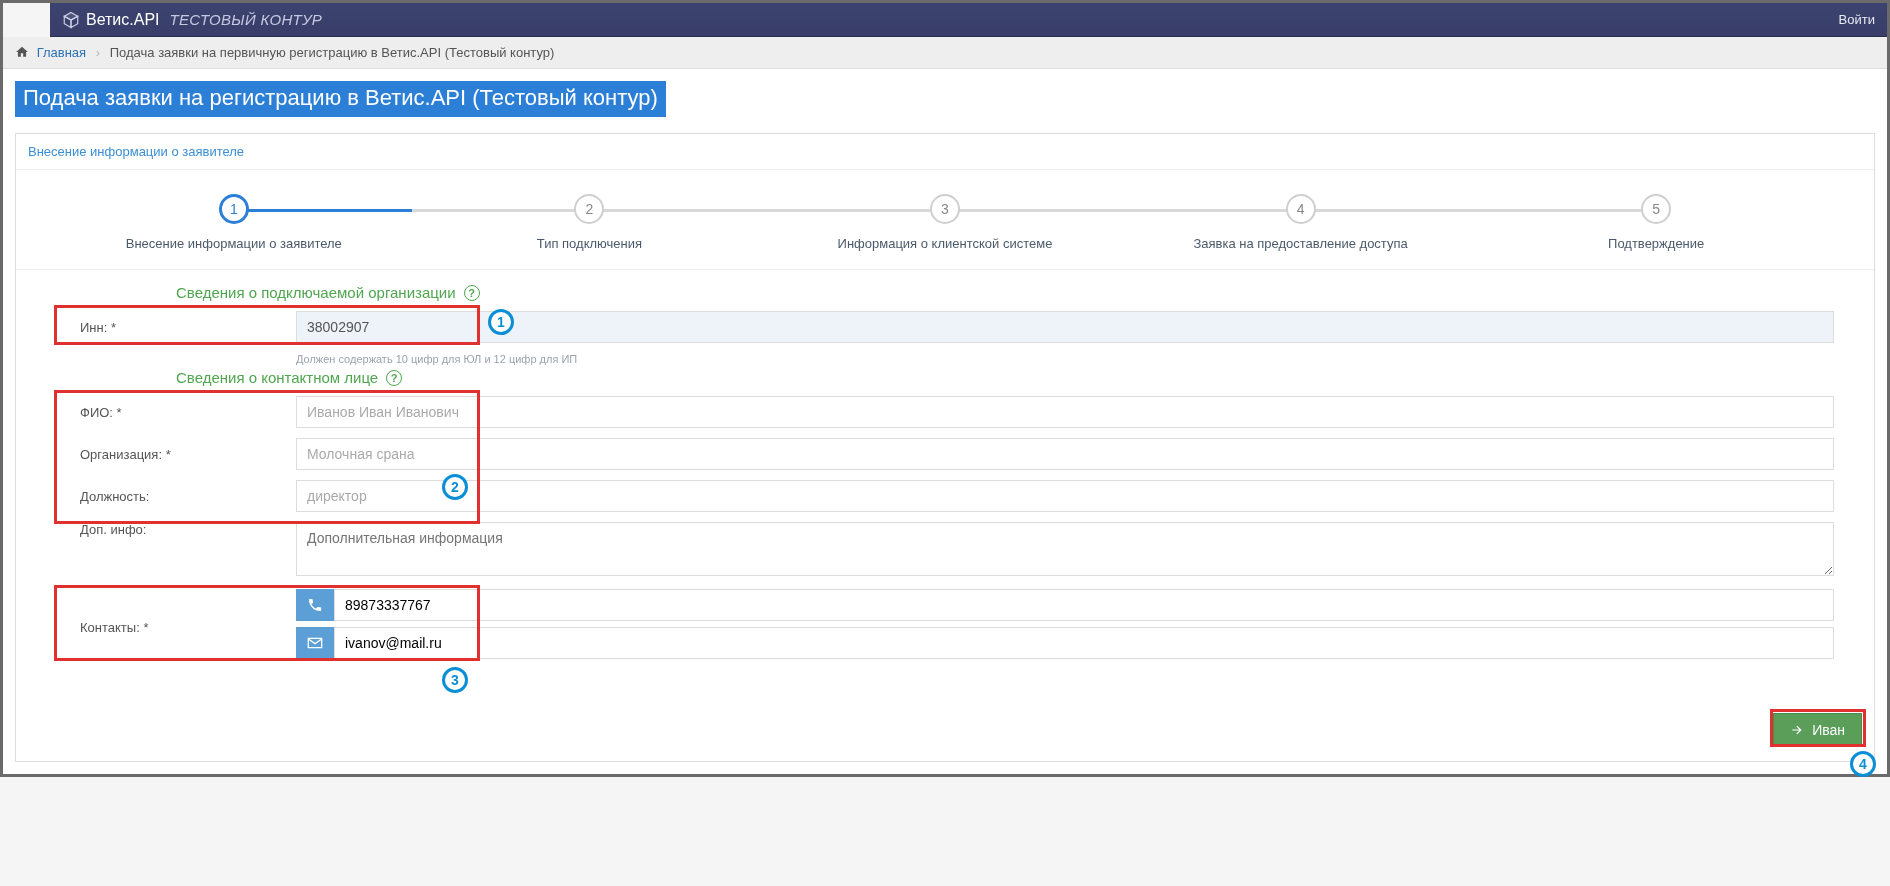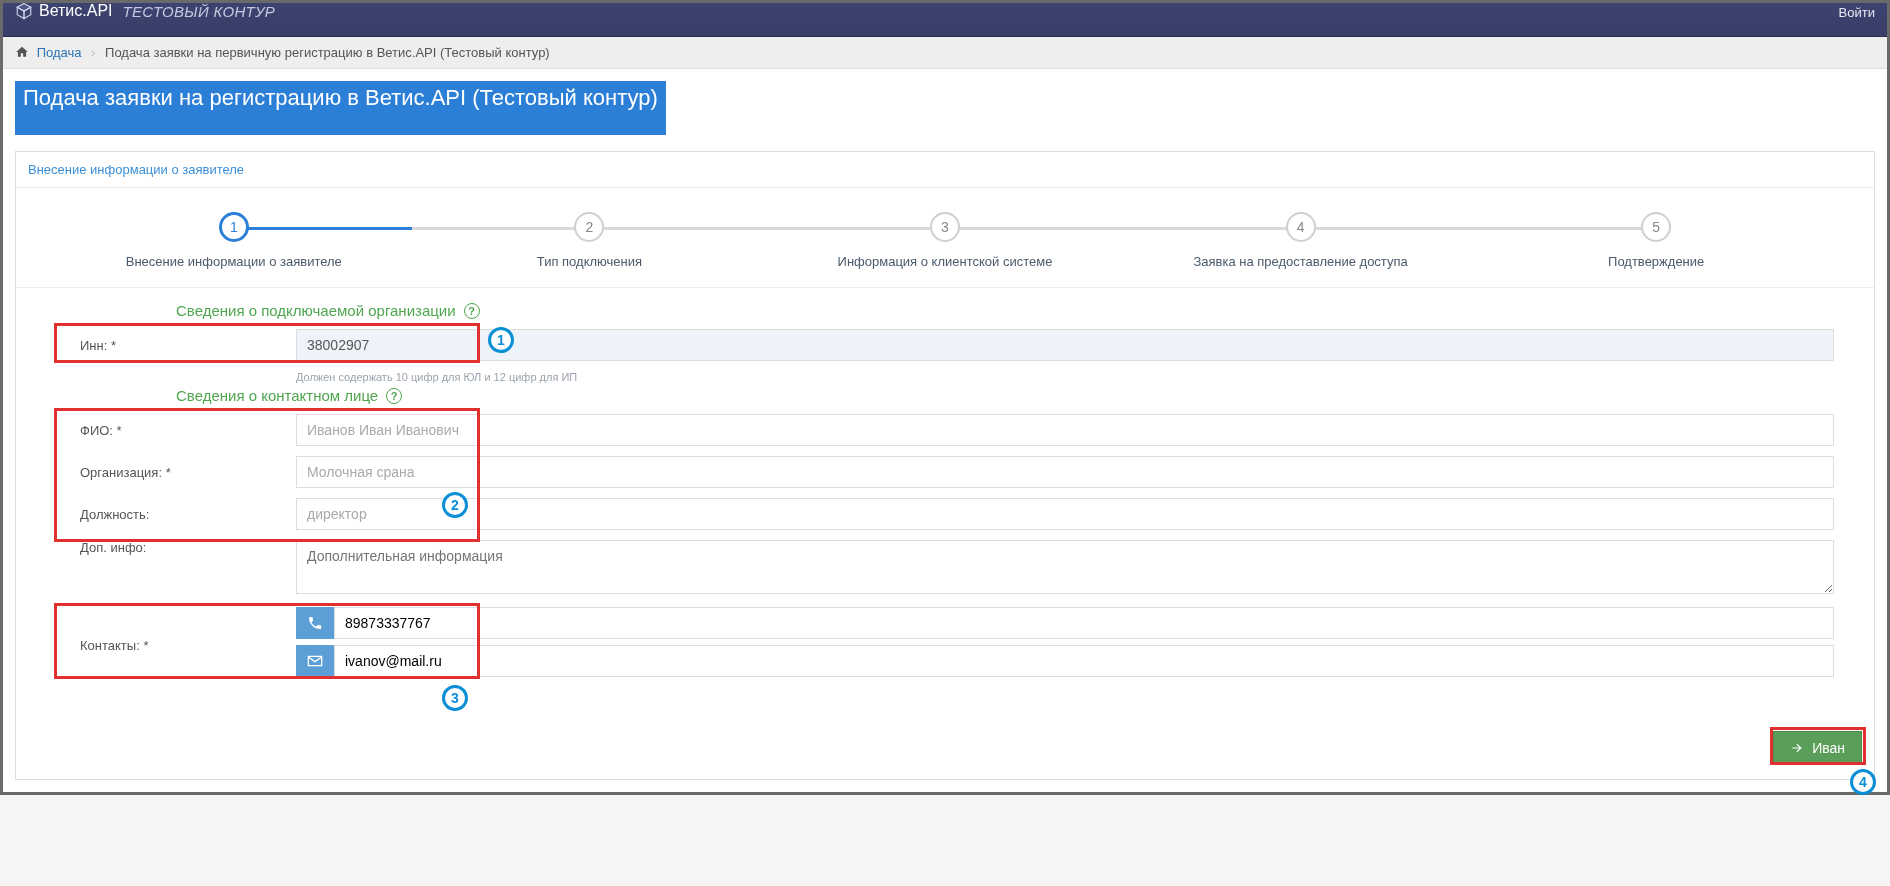--- a/index.html
+++ b/index.html
@@ -11,24 +11,25 @@
   }
   .outer-frame {
     border: 3px solid #6a6a6a;
     margin: 0;
   }
   .header {
     background: #3f4575;
     background: linear-gradient(to bottom, #3d4370, #383e68);
     color: #fff;
     display: flex;
-    align-items: flex-end;
+    align-items: center;
     padding: 16px 12px;
     height: 34px;
     border-bottom: 1px solid #2a2f50;
+    margin-left: 47px;
   }
   .header .logo-icon {
     width: 18px; height: 18px;
     margin-right: 6px;
     display:inline-flex; align-items:center; justify-content:center;
   }
   .header .brand {
     font-size: 16px;
     font-weight: 400;
   }
@@ -56,21 +57,21 @@
   .breadcrumb .sep { color: #bbb; margin: 0 6px; }
   .breadcrumb .home-icon {
     display:inline-block; vertical-align:-2px; margin-right:4px;
   }
   .content { padding: 12px; background:#fff; }
   .page-title {
     background: #2b7fd6;
     color: #fff;
     font-size: 22px;
     font-weight: 300;
-    padding: 4px 8px 24px;
+    padding: 4px 8px 6px;
     display: inline-block;
   }
   .panel {
     margin-top: 16px;
     border: 1px solid #ddd;
     background: #fff;
   }
   .panel-header {
     padding: 10px 12px;
     color: #3b8fd6;
@@ -242,21 +243,21 @@
     <span class="env">ТЕСТОВЫЙ КОНТУР</span>
     <span class="login">Войти</span>
   </div>
 
   <div class="breadcrumb">
     <span class="home-icon">
       <svg width="14" height="14" viewBox="0 0 24 24" fill="#555">
           <path d="M12 3 L2 12 H5 V20 H10 V14 H14 V20 H19 V12 H22 Z"></path>
         </svg>
     </span>
-    <a href="#">Подача</a>
+    <a href="#">Главная</a>
     <span class="sep">›</span>
     <span>Подача заявки на первичную регистрацию в Ветис.API (Тестовый контур)</span>
   </div>
 
   <div class="content">
     <div class="page-title">Подача заявки на регистрацию в Ветис.API (Тестовый контур)</div>
 
     <div class="panel rel">
       <div class="panel-header">Внесение информации о заявителе</div>
 

